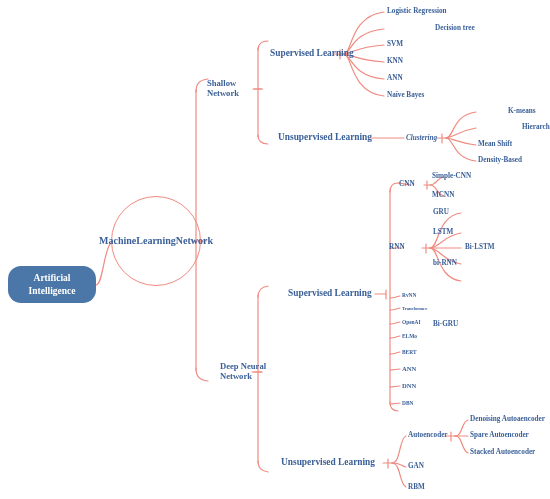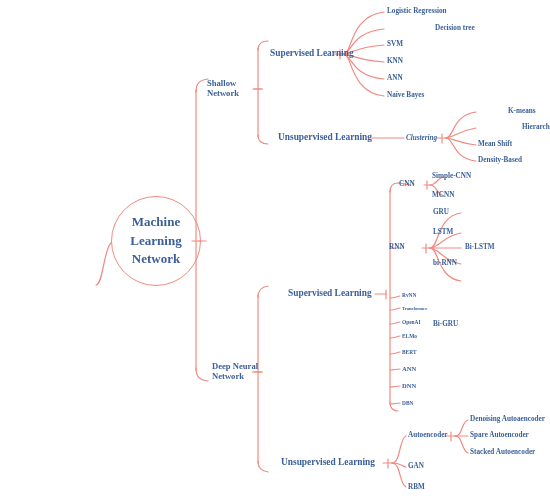--- a/index.html
+++ b/index.html
@@ -38,24 +38,24 @@
   }
   
   #center-node{
     position:absolute;
     left:111px;top:196px;
     width:88px;height:88px;
     border:1.2px solid #f08a80;
     border-radius:50%;
     background:transparent;
     color:#3b6098;
-    font-size:13px;
+    font-size:10px;
     font-weight:bold;
     display:flex;
-    flex-direction:column;
+    flex-direction:row;
     align-items:center;
     justify-content:center;
     text-align:center;
     line-height:1.45;
   }
   .lvl1{font-size:8.6px;text-align:left;}
   .lvl2{font-size:9.4px;}
   .lvl3{font-size:7.2px;}
   .lvl4{font-size:6.6px;}
   .tiny{font-size:4.6px;}
@@ -149,33 +149,37 @@
 
       <path d="M446,436 L455,436"></path>
       <path d="M455,436 C463,436 461,422 468,420"></path>
       <path d="M455,436 L468,436"></path>
       <path d="M455,436 C463,436 461,450 468,453"></path>
       <path d="M451,432 L451,441"></path>
 
     </g>
   </svg>
 
+  <div id="root-node">
+    <span>Artificial</span>
+    <span>Intelligence</span>
+  </div>
 
   <div id="center-node">
     <span>Machine</span>
     <span>Learning</span>
     <span>Network</span>
   </div>
 
   <div class="node lvl1" style="left:207px;top:79px;">
     <div>Shallow</div>
     <div>Network</div>
   </div>
 
-  <div class="node lvl1" style="left:212px;top:362px;">
+  <div class="node lvl1" style="left:220px;top:362px;">
     <div>Deep Neural</div>
     <div>Network</div>
   </div>
 
   <div class="node lvl2" style="left:270px;top:48px;">Supervised Learning</div>
   <div class="node lvl3" style="left:387px;top:7px;">Logistic Regression</div>
   <div class="node lvl3" style="left:387px;top:24px;padding-left:48px;">Decision tree</div>
   <div class="node lvl3" style="left:387px;top:40px;">SVM</div>
   <div class="node lvl3" style="left:387px;top:57px;">KNN</div>
   <div class="node lvl3" style="left:387px;top:74px;">ANN</div>

